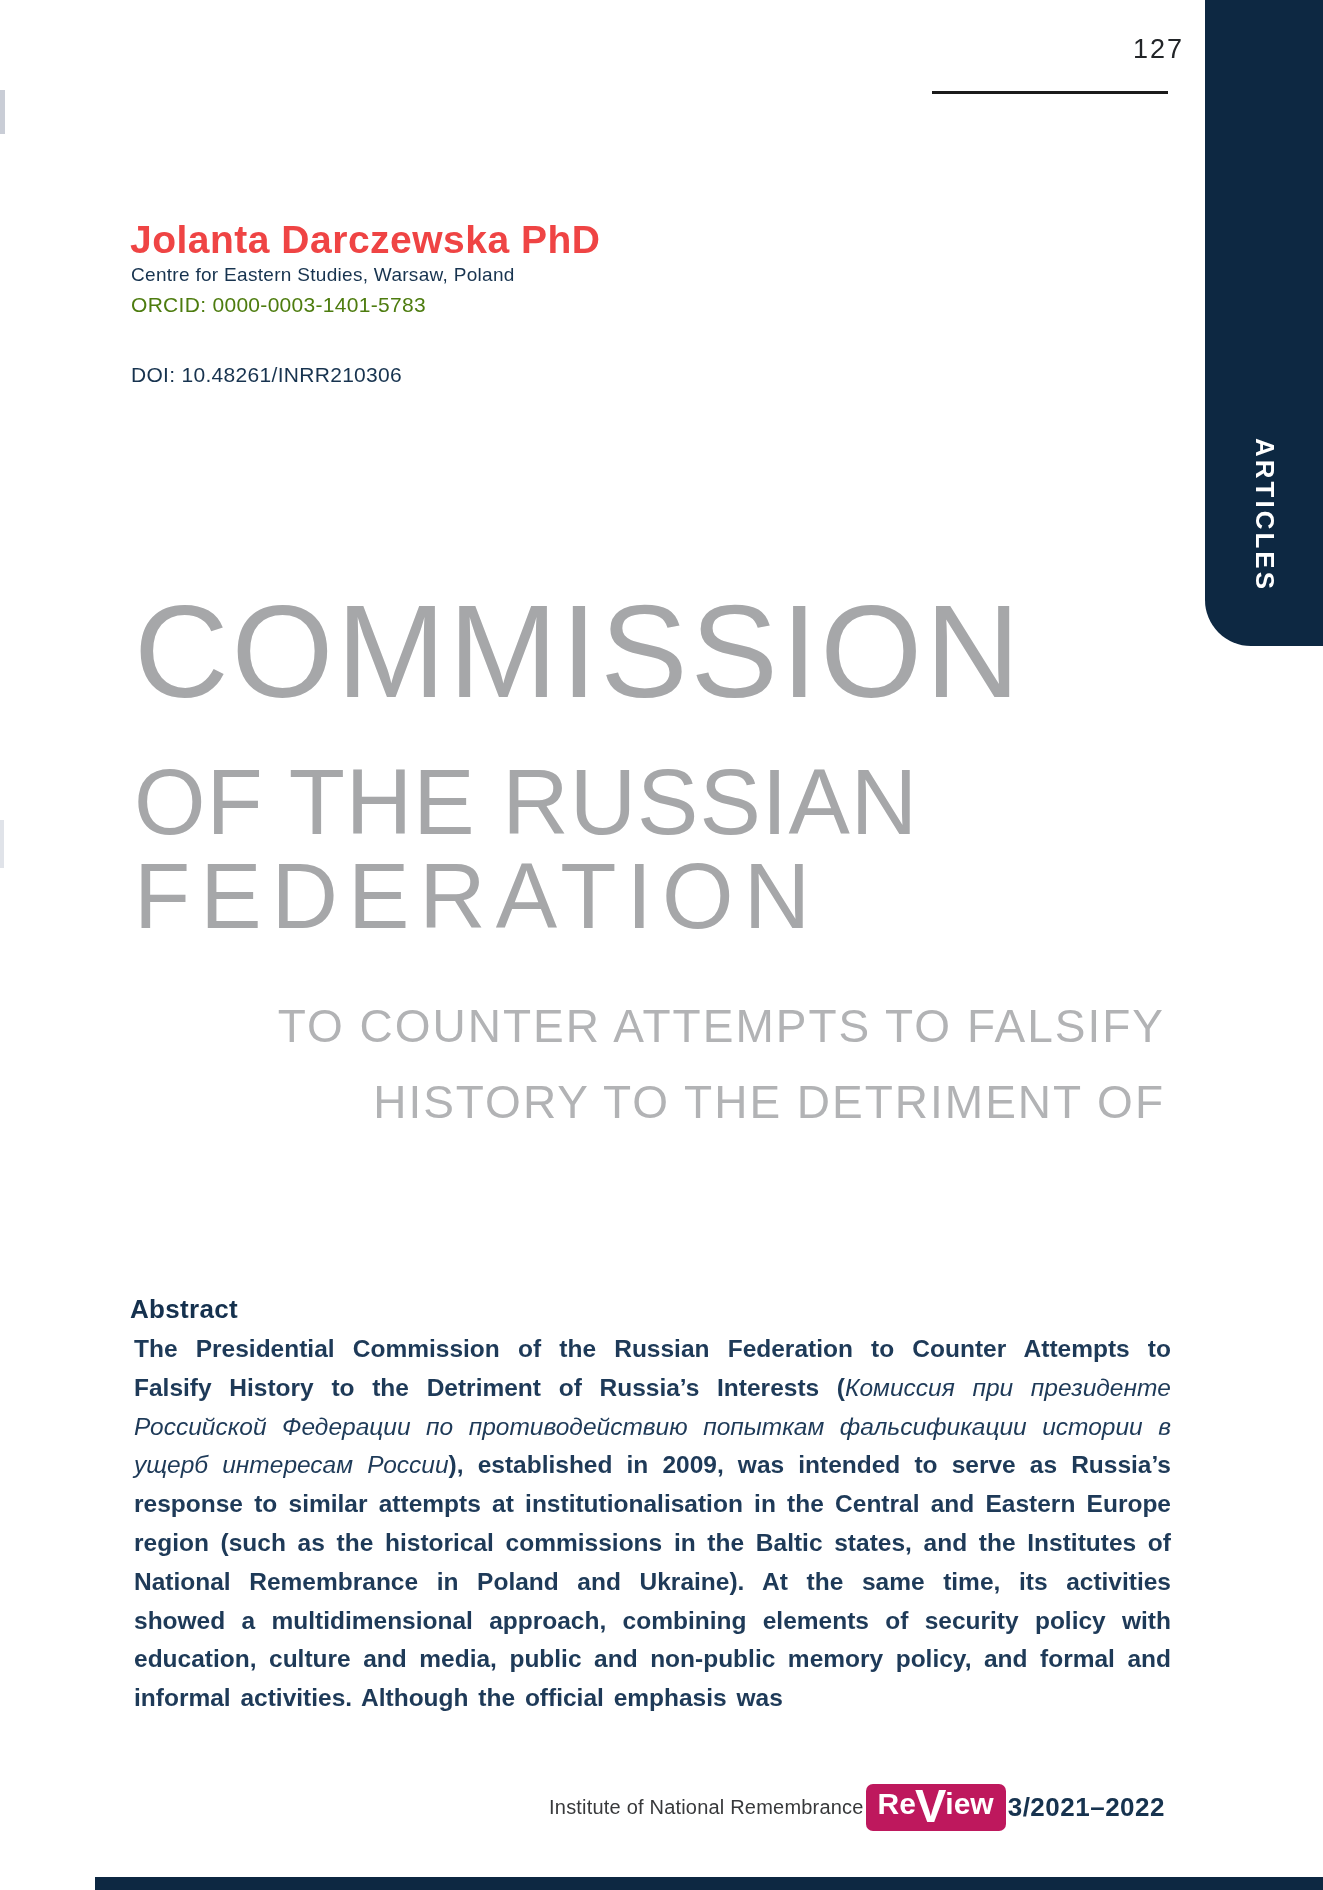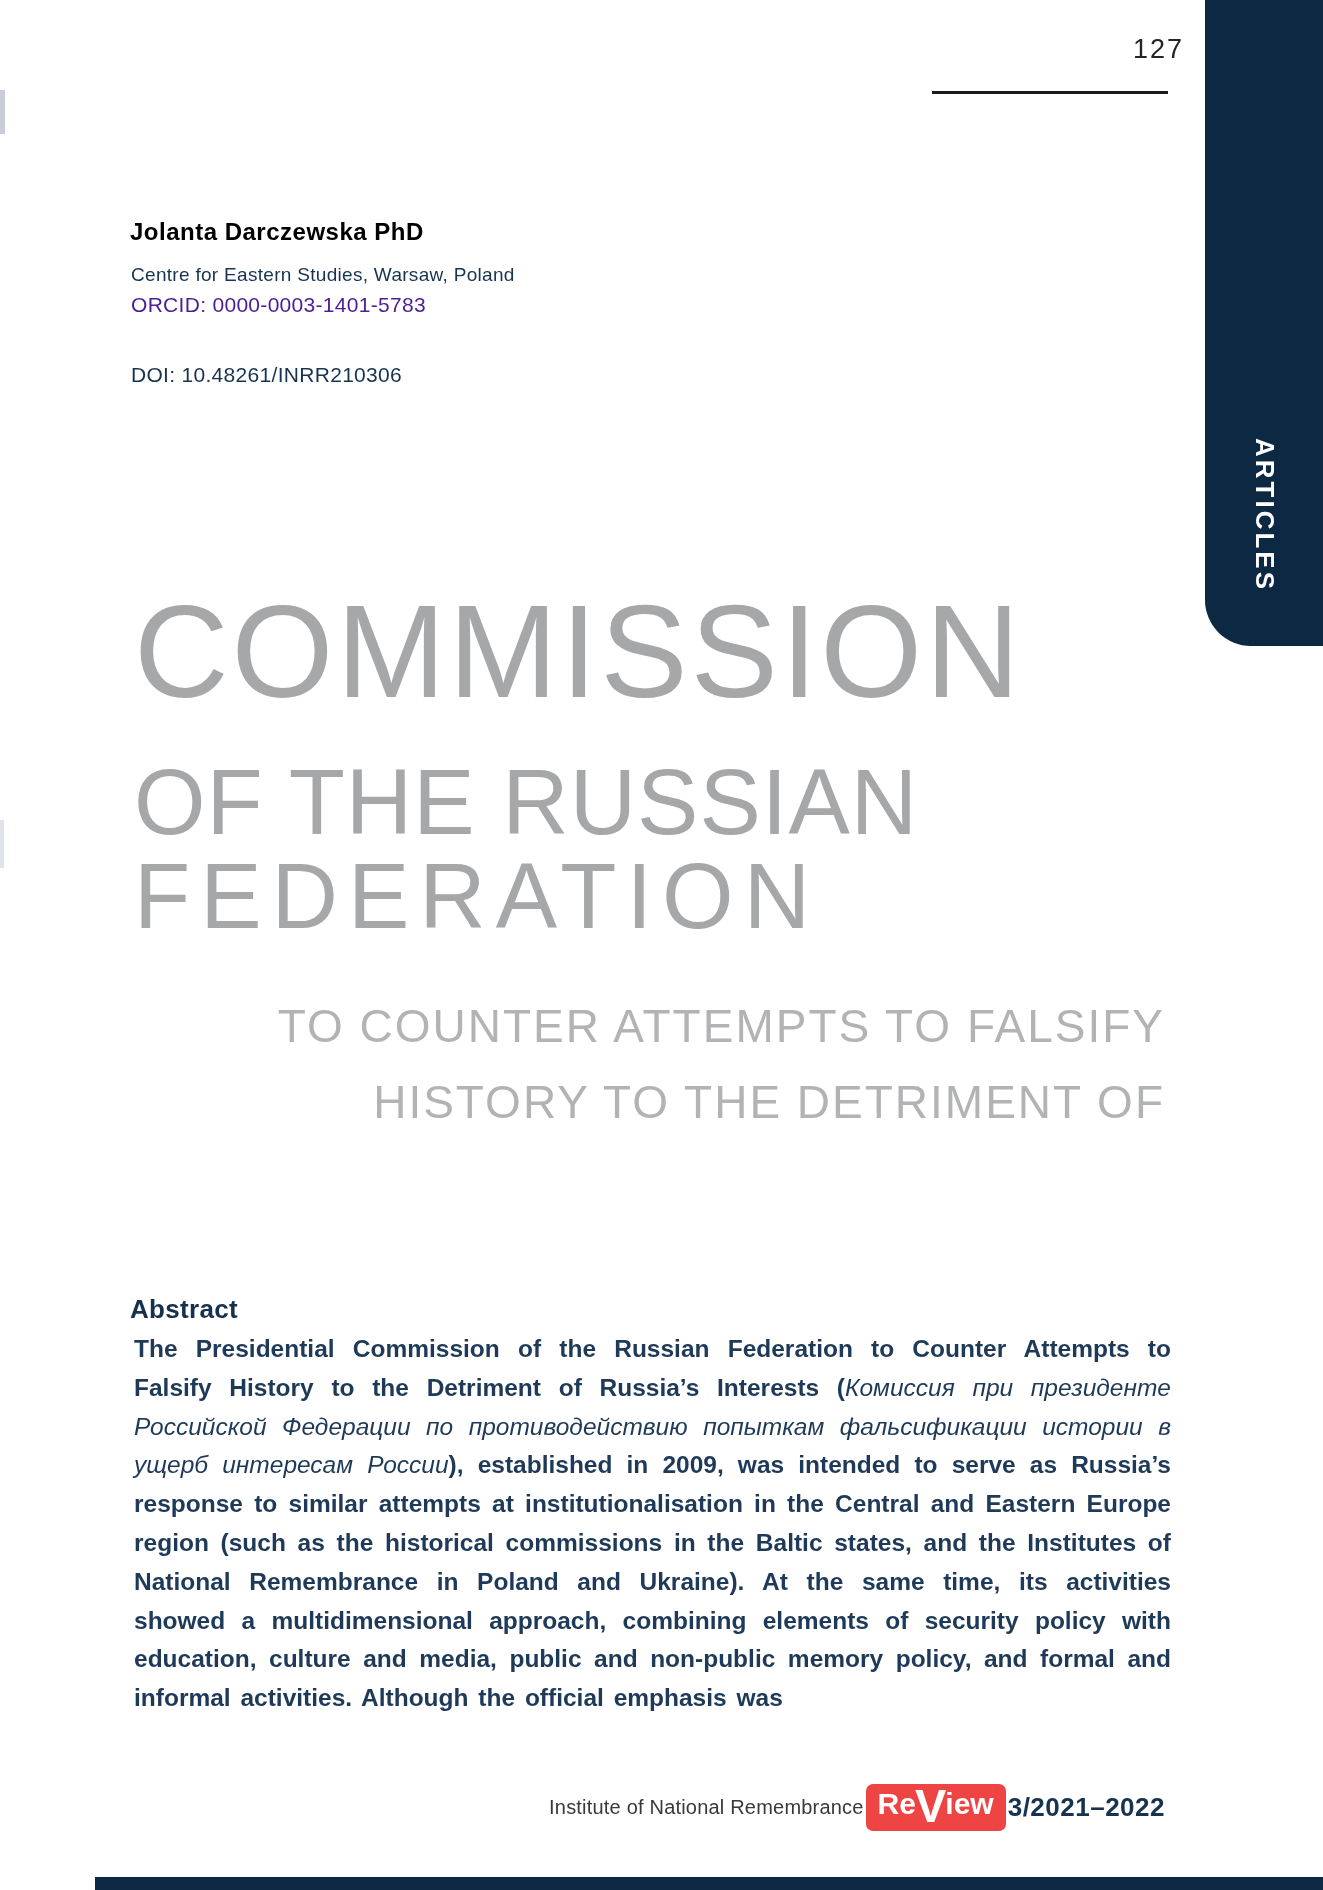--- a/index.html
+++ b/index.html
@@ -23,23 +23,23 @@
     position:absolute;top:0;left:1205px;width:118px;height:646px;
     background:#0d2842;border-bottom-left-radius:46px;
   }
   .articles-label-wrap{position:absolute;top:438px;left:0;width:100%;display:flex;justify-content:center;}
   .articles-label{
     writing-mode:vertical-rl;
     color:#ffffff;font-size:26px;font-weight:bold;letter-spacing:3px;
   }
 
   
-  .author-name{position:absolute;left:130px;top:218px;font-size:24px;font-weight:bold;color:#000000;letter-spacing:.5px;}
+  .author-name{position:absolute;left:130px;top:218px;font-size:39px;font-weight:bold;color:#ef4444;letter-spacing:.5px;}
   .author-affiliation{position:absolute;left:131px;top:264px;font-size:19px;color:#17334f;letter-spacing:.3px;}
-  .author-orcid{position:absolute;left:131px;top:293px;font-size:21px;color:#4c1d95;letter-spacing:.3px;}
+  .author-orcid{position:absolute;left:131px;top:293px;font-size:21px;color:#4d7c0f;letter-spacing:.3px;}
   .author-doi{position:absolute;left:131px;top:363px;font-size:21px;color:#17334f;letter-spacing:.3px;}
 
   
   .title-line{position:absolute;left:134px;color:#a6a7a9;font-weight:300;line-height:1;white-space:nowrap;}
   .t1{top:472px;}
   .t1 .t-small{font-size:62px;letter-spacing:6px;}
   .t1 .t-large{font-size:98px;letter-spacing:13px;margin-left:18px;}
   .t2{top:586px;font-size:131px;letter-spacing:3px;}
   .t3{top:756px;font-size:92px;letter-spacing:1px;}
   .t4{top:850px;font-size:92px;letter-spacing:10px;}
@@ -60,21 +60,21 @@
   .seg-bold{font-weight:bold;}
   .seg-italic{font-style:italic;font-weight:normal;}
 
   
   .footer{
     position:absolute;top:1783px;right:158px;height:48px;
     display:flex;align-items:center;gap:2px;
   }
   .footer-journal{font-size:20px;font-weight:300;color:#38393b;letter-spacing:.2px;}
   .footer-logo{
-    background:#ef4444;border-radius:7px;height:47px;
+    background:#be185d;border-radius:7px;height:47px;
     display:inline-flex;align-items:flex-start;
     padding:0 12px;color:#ffffff;font-weight:bold;
   }
   .logo-re,.logo-iew{font-size:30px;line-height:1;padding-top:5px;}
   .logo-v{font-size:47px;line-height:.92;margin:0 -1px;}
   .footer-issue{font-size:26px;font-weight:bold;color:#17334f;letter-spacing:.5px;}
 
   .bottom-bar{position:absolute;top:1877px;left:95px;width:1228px;height:13px;background:#0d2842;}
 </style>
 </head>

